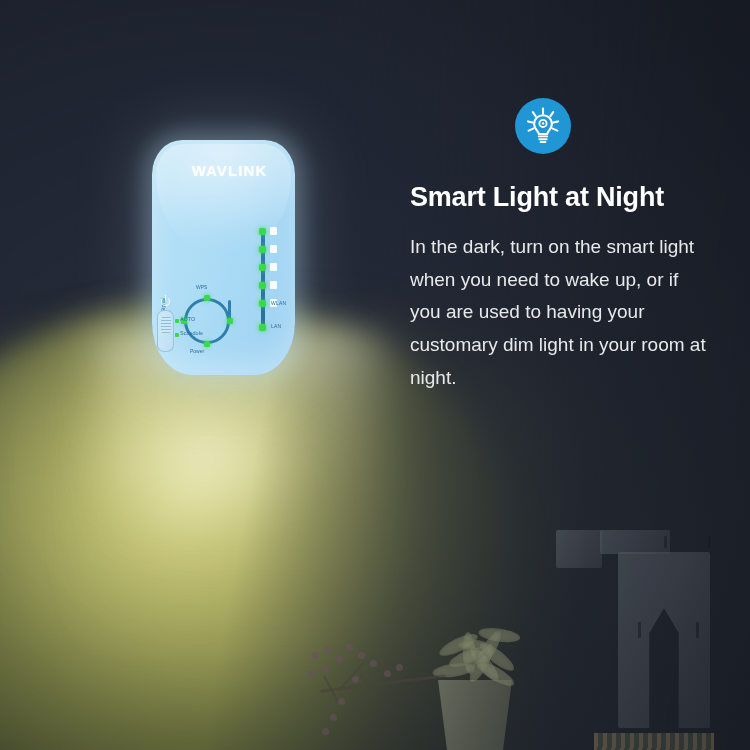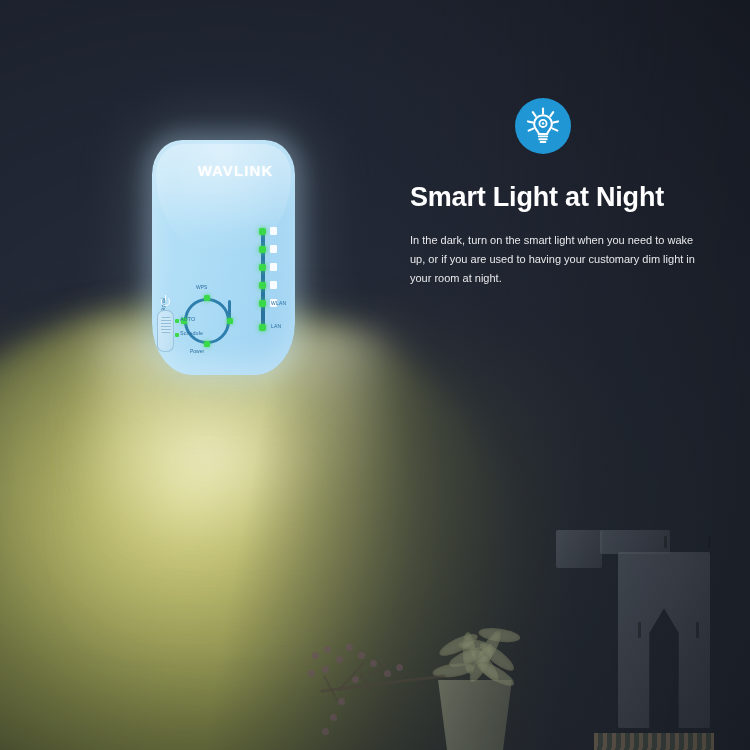--- a/index.html
+++ b/index.html
@@ -209,21 +209,21 @@
     position: absolute;
     left: 4px; top: 4px; right: 4px;
     height: 110px;
     border-radius: 28px 28px 60px 60px / 30px 30px 80px 80px;
     background: linear-gradient(180deg, rgba(255,255,255,0.30), rgba(255,255,255,0));
     pointer-events: none;
   }
   .brand {
     position: absolute;
     top: 22px;
-    left: 12px;
+    left: 6px;
     width: 100%;
     text-align: center;
     color: #ffffff;
     font-size: 15px;
     font-weight: 700;
     letter-spacing: 1.1px;
     text-shadow: 0 0 3px rgba(255,255,255,0.45);
   }
 
   
@@ -376,21 +376,21 @@
     margin-top: 28px;
     color: #ffffff;
     font-size: 27px;
     font-weight: 700;
     letter-spacing: -0.2px;
     line-height: 1.15;
   }
   .body-text {
     margin-top: 18px;
     color: #e8e9ea;
-    font-size: 11px;
+    font-size: 19px;
     line-height: 1.72;
     font-weight: 400;
     max-width: 296px;
   }
 </style>
 </head>
 <body>
 
 <div id="stage">
 

